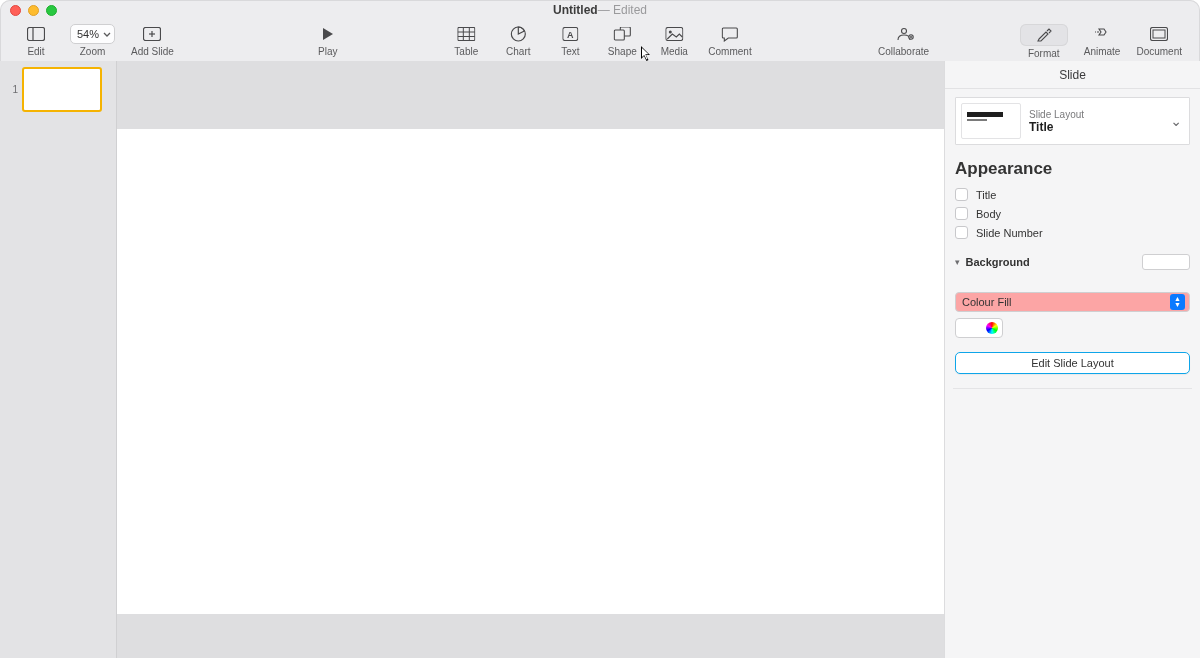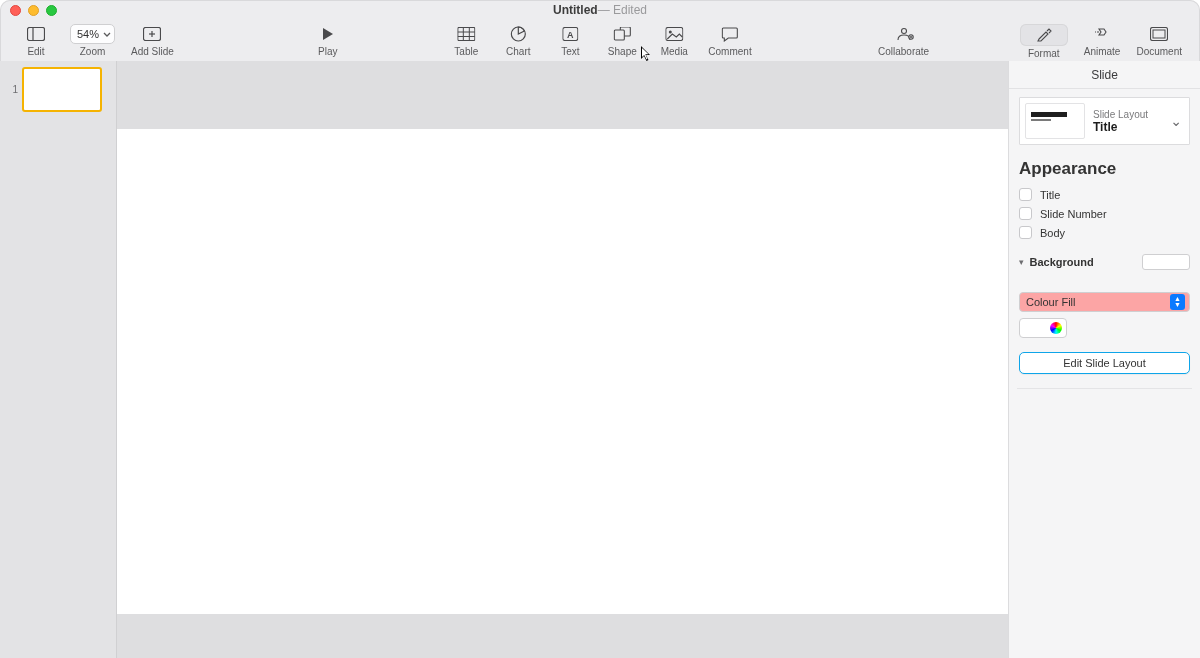--- a/index.html
+++ b/index.html
@@ -80,21 +80,21 @@
       width:80px; height:45px; background:#fff; border:2px solid #f5b301; border-radius:3px;
     }
     .canvas-area {
       flex:1; background:#dedee0; position:relative; overflow:hidden;
     }
     .slide {
       position:absolute; left:0; right:0; top:68px; bottom:44px;
       background:#fff;
     }
     .inspector {
-      width:192px; background:#f5f5f6; border-left:1px solid #dcdcde;
+      width:256px; background:#f5f5f6; border-left:1px solid #dcdcde;
       display:flex; flex-direction:column;
     }
     .insp-header {
       height:28px; display:flex; align-items:center; justify-content:center;
       font-size:12px; color:#3a3a3c; border-bottom:1px solid #e2e2e4;
     }
     .insp-body { padding: 8px 10px; font-size:11px; color:#333;}
     .layout-box {
       display:flex; align-items:center; border:1px solid #dcdcde; background:#fff; border-radius:1px;
       padding:5px; gap:8px; cursor:default;
@@ -336,25 +336,25 @@
           <span class="chev">⌄</span>
         </div>
 
         <div class="section-title">Appearance</div>
         <div class="chk-row">
           <div class="chk"></div>
           <span>Title</span>
         </div>
         <div class="chk-row">
           <div class="chk"></div>
-          <span>Slide Number</span>
+          <span>Body</span>
         </div>
         <div class="chk-row">
           <div class="chk"></div>
-          <span>Body</span>
+          <span>Slide Number</span>
         </div>
 
         <div class="bg-row">
           <span class="disclosure">▾</span>
           <span style="font-weight:600;">Background</span>
           <div class="bg-swatch"></div>
         </div>
         <div class="fill-select">
           <span>Colour Fill</span>
           <div class="sel-arrows">

